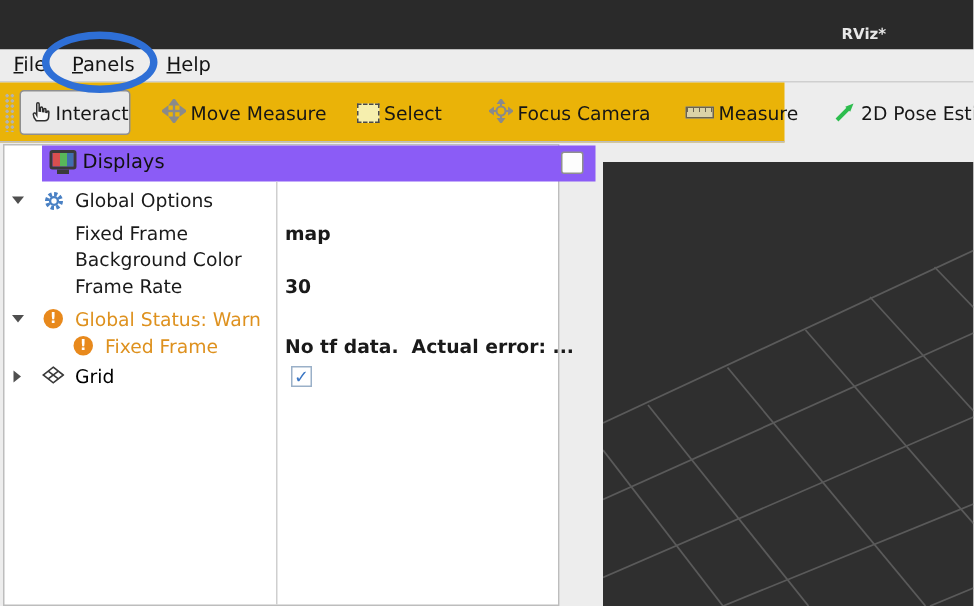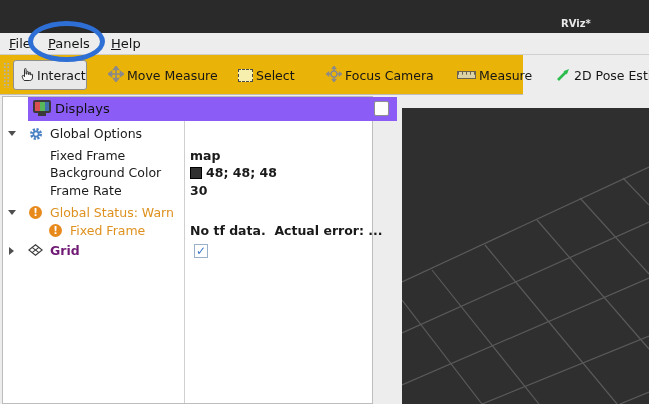--- a/index.html
+++ b/index.html
@@ -48,21 +48,21 @@
   .r1 { top:28px; } .r2 { top:50px; } .r3 { top:67px; } .r4 { top:85px;padding-left:40px; }
   .r5 { top:107px; } .r6 { top:125px; } .r7 { top:145px; }
   .exp-down { position:absolute; left:5px; width:0; height:0;
     border-left:4.5px solid transparent; border-right:4.5px solid transparent; border-top:5.5px solid #4f4f4f; }
   .exp-right { position:absolute; left:6px; width:0; height:0;
     border-top:4.5px solid transparent; border-bottom:4.5px solid transparent; border-left:5.5px solid #4f4f4f; }
   .row-label { position:absolute; left:47px; white-space:nowrap; }
   .row-label.indent2 { left:67px; }
   .row-value { position:absolute; left:187px; white-space:pre; display:flex; align-items:center; gap:4px;font-weight:bold; }
   .warn-text { color:#de911e; }
-  .grid-label { color:#701a75; font-weight:bold; }
+  .grid-label { color:#000000; font-weight:normal; }
   .gear-icon { position:absolute; left:26px; top:1.5px; }
   .warn-icon { position:absolute; width:13px; height:13px; border-radius:50%; background:#e8891c;
     color:#fff; font-size:10px; font-weight:bold; text-align:center; line-height:13px; }
   .wi-1 { left:26px; } .wi-2 { left:46px; }
   .grid-icon { position:absolute; left:25px; top:2px; }
   .color-swatch { width:12px; height:12px; background:#303030; border:1px solid #000; display:inline-block; }
   .checkbox { position:absolute; left:191px; width:14px; height:14px; background:#fff; border:1px solid #9ab0c8;
     color:#3a76c4; font-weight:bold; font-size:12px; line-height:12px; text-align:center; }
   
   .viewport { position:absolute; left:402px; top:108px; width:247px; height:296px; background:#2f2f2f; }
@@ -174,24 +174,20 @@
     <span class="row-label">Global Options</span>
   </div>
 
   <div class="tree-row r2">
     <span class="row-label">Fixed Frame</span>
     <span class="row-value">map</span>
   </div>
 
   <div class="tree-row r3">
     <span class="row-label">Background Color</span>
-    <span class="row-value">
-      <span class="color-swatch"></span>
-      <span>48; 48; 48</span>
-    </span>
   </div>
 
   <div class="tree-row r4">
     <span class="row-label">Frame Rate</span>
     <span class="row-value">30</span>
   </div>
 
   <div class="tree-row r5">
     <span class="exp-down"></span>
     <span class="warn-icon wi-1">!</span>

